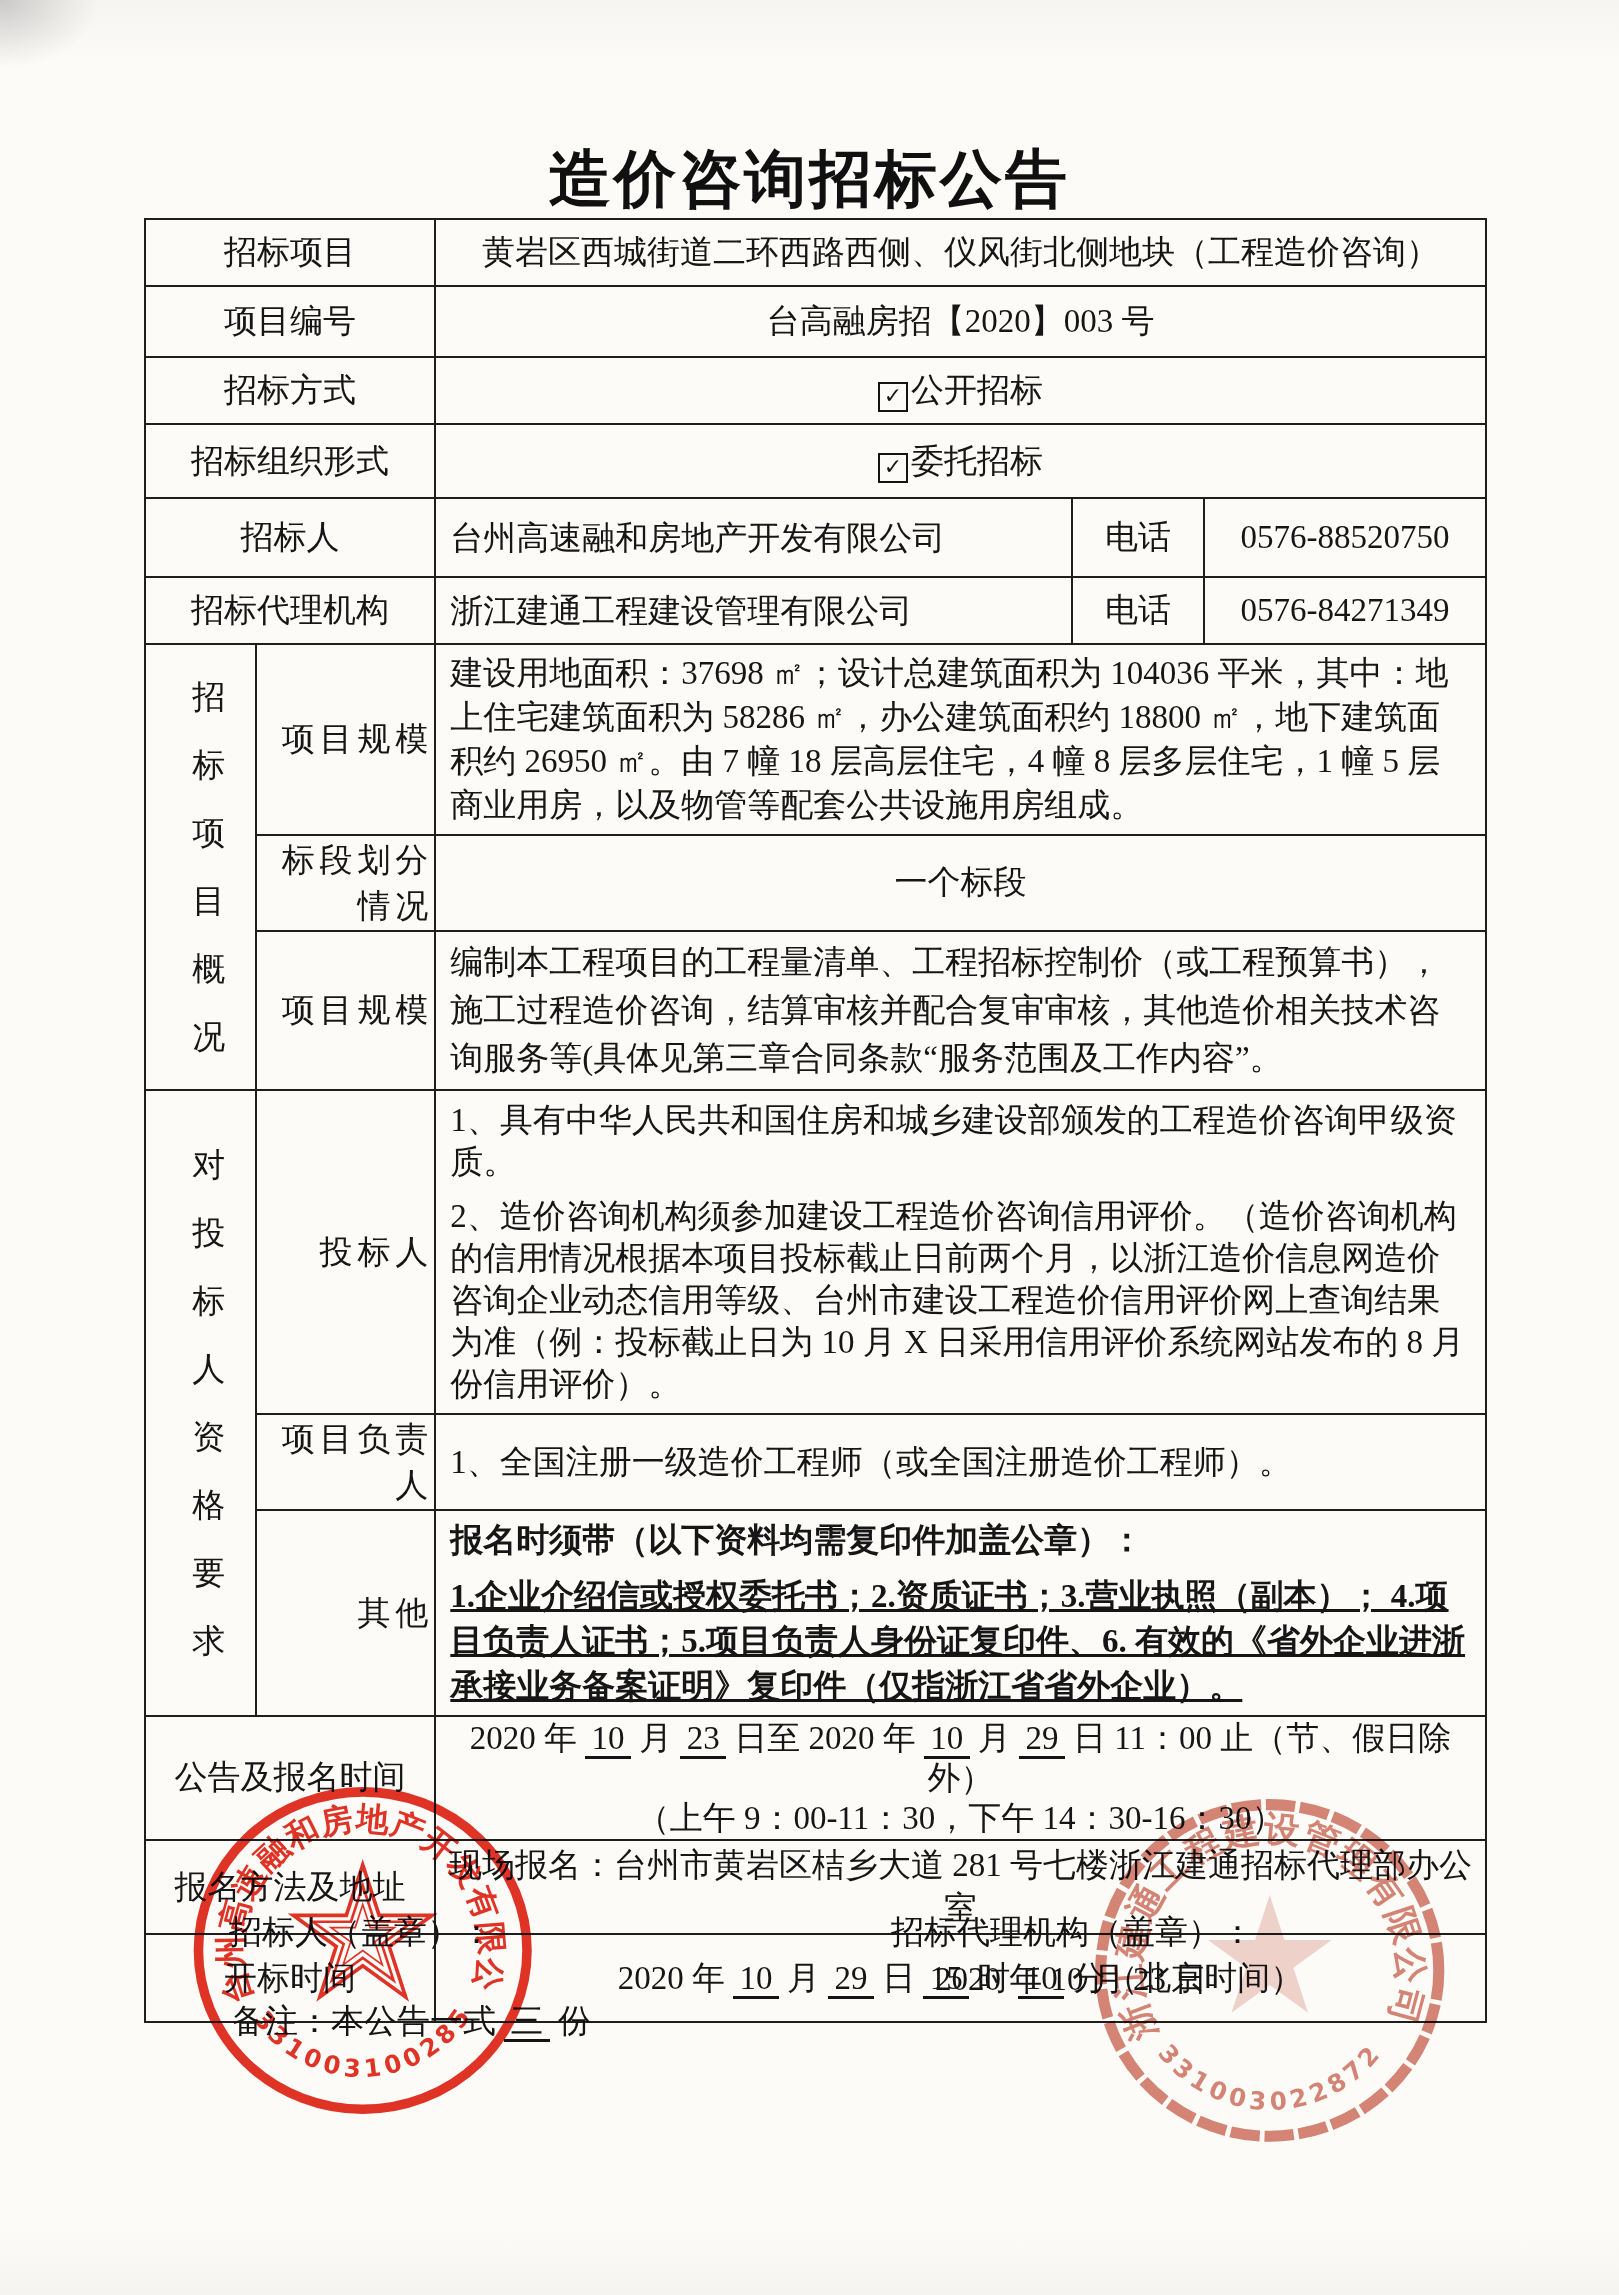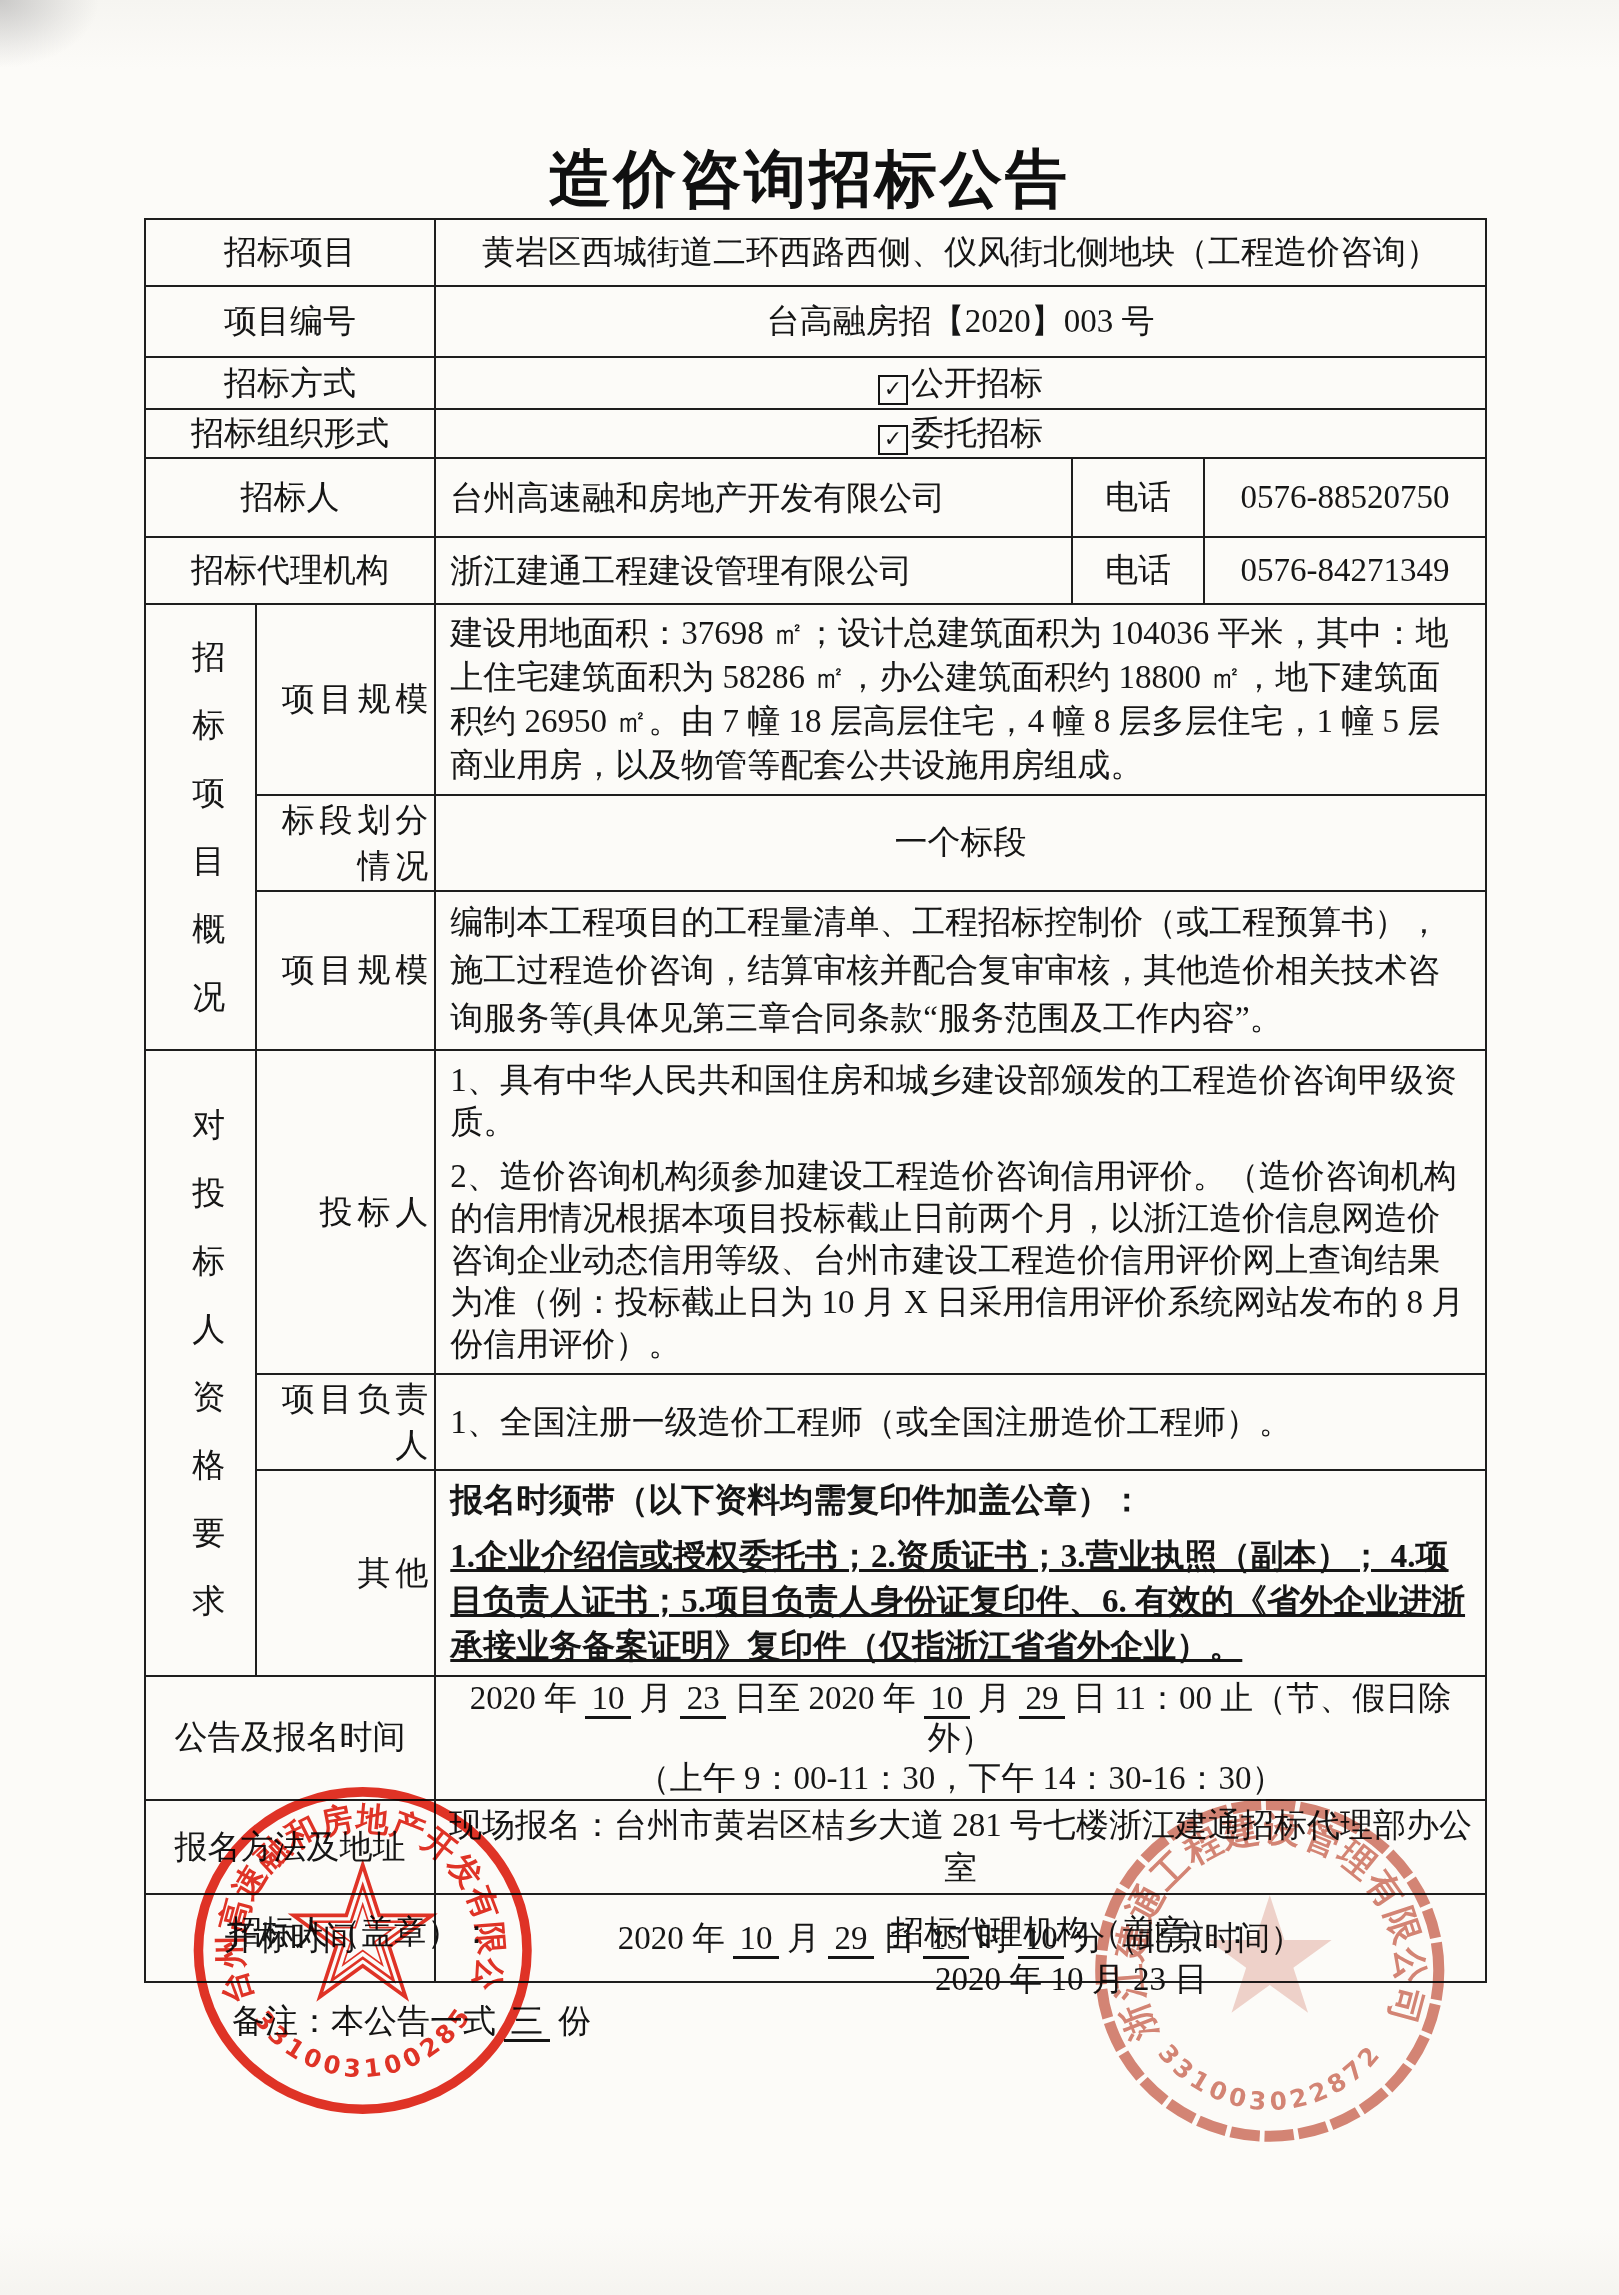--- a/index.html
+++ b/index.html
@@ -76,27 +76,27 @@
     </colgroup>
     <tbody>
         <tr style="height:67px">
       <td class="lab" colspan="2">招标项目</td>
       <td class="cen" colspan="3">黄岩区西城街道二环西路西侧、仪风街北侧地块（工程造价咨询）</td>
     </tr>
     <tr style="height:71px">
       <td class="lab" colspan="2">项目编号</td>
       <td class="cen" colspan="3">台高融房招【2020】003 号</td>
     </tr>
-    <tr style="height:52px">
+    <tr style="height:67px">
       <td class="lab" colspan="2">招标方式</td>
       <td class="cen" colspan="3">
         <span class="cb">✓</span><span>公开招标</span>
       </td>
     </tr>
-    <tr style="height:49px">
+    <tr style="height:74px">
       <td class="lab" colspan="2">招标组织形式</td>
       <td class="cen" colspan="3">
         <span class="cb">✓</span><span>委托招标</span>
       </td>
     </tr>
     <tr style="height:79px">
       <td class="lab" colspan="2">招标人</td>
       <td class="txt" style="line-height:38px">台州高速融和房地产开发有限公司</td>
       <td class="lab">电话</td>
       <td class="cen">0576-88520750</td>

